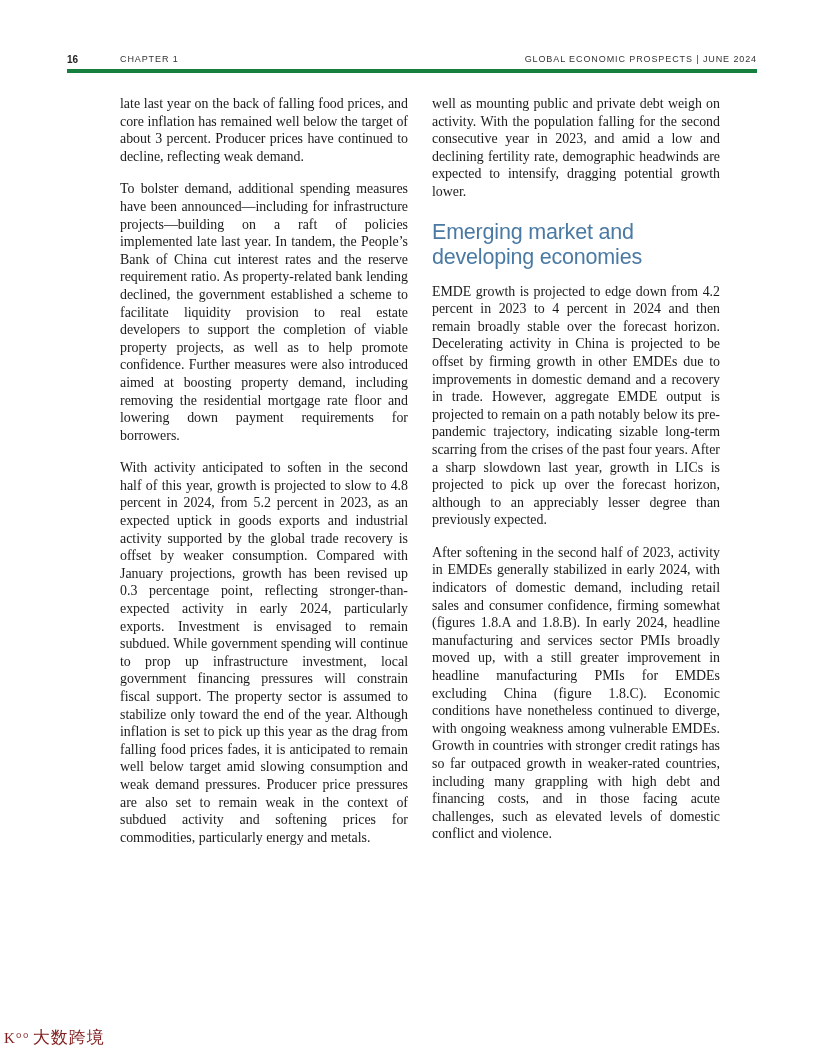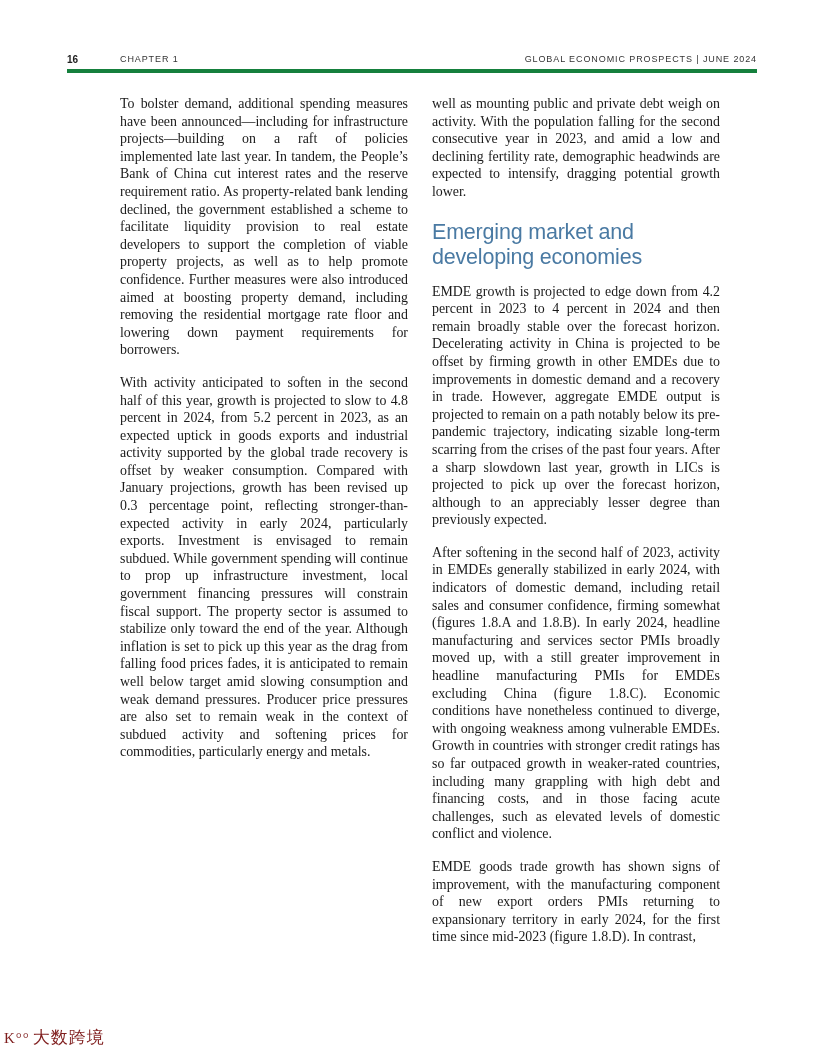--- a/index.html
+++ b/index.html
@@ -36,27 +36,27 @@
 </head>
 <body>
 
 <div class="header">
   <span class="pagenum">16</span>
   <span class="chapter">CHAPTER 1</span>
   <span class="pubtitle">GLOBAL ECONOMIC PROSPECTS | JUNE 2024</span>
 </div>
 
 <div class="col left">
+  <p>late last year on the back of falling food prices, and core inflation has remained well below the target of about 3 percent. Producer prices have continued to decline, reflecting weak demand.</p>
   <p>To bolster demand, additional spending measures have been announced—including for infrastructure projects—building on a raft of policies implemented late last year. In tandem, the People’s Bank of China cut interest rates and the reserve requirement ratio. As property-related bank lending declined, the government established a scheme to facilitate liquidity provision to real estate developers to support the completion of viable property projects, as well as to help promote confidence. Further measures were also introduced aimed at boosting property demand, including removing the residential mortgage rate floor and lowering down payment requirements for borrowers.</p>
   <p>With activity anticipated to soften in the second half of this year, growth is projected to slow to 4.8 percent in 2024, from 5.2 percent in 2023, as an expected uptick in goods exports and industrial activity supported by the global trade recovery is offset by weaker consumption. Compared with January projections, growth has been revised up 0.3 percentage point, reflecting stronger-than-expected activity in early 2024, particularly exports. Investment is envisaged to remain subdued. While government spending will continue to prop up infrastructure investment, local government financing pressures will constrain fiscal support. The property sector is assumed to stabilize only toward the end of the year. Although inflation is set to pick up this year as the drag from falling food prices fades, it is anticipated to remain well below target amid slowing consumption and weak demand pressures. Producer price pressures are also set to remain weak in the context of subdued activity and softening prices for commodities, particularly energy and metals.</p>
 </div>
 
 <div class="col right">
   <p>well as mounting public and private debt weigh on activity. With the population falling for the second consecutive year in 2023, and amid a low and declining fertility rate, demographic headwinds are expected to intensify, dragging potential growth lower.</p>
   <div class="h2">Emerging market and developing economies</div>
   <p>EMDE growth is projected to edge down from 4.2 percent in 2023 to 4 percent in 2024 and then remain broadly stable over the forecast horizon. Decelerating activity in China is projected to be offset by firming growth in other EMDEs due to improvements in domestic demand and a recovery in trade. However, aggregate EMDE output is projected to remain on a path notably below its pre-pandemic trajectory, indicating sizable long-term scarring from the crises of the past four years. After a sharp slowdown last year, growth in LICs is projected to pick up over the forecast horizon, although to an appreciably lesser degree than previously expected.</p>
   <p>After softening in the second half of 2023, activity in EMDEs generally stabilized in early 2024, with indicators of domestic demand, including retail sales and consumer confidence, firming somewhat (figures 1.8.A and 1.8.B). In early 2024, headline manufacturing and services sector PMIs broadly moved up, with a still greater improvement in headline manufacturing PMIs for EMDEs excluding China (figure 1.8.C). Economic conditions have nonetheless continued to diverge, with ongoing weakness among vulnerable EMDEs. Growth in countries with stronger credit ratings has so far outpaced growth in weaker-rated countries, including many grappling with high debt and financing costs, and in those facing acute challenges, such as elevated levels of domestic conflict and violence.</p>
-  <p>EMDE goods trade growth has shown signs of improvement, with the manufacturing component of new export orders PMIs returning to expansionary territory in early 2024, for the first time since mid-2023 (figure 1.8.D). In contrast,</p>
 </div>
 
 <div class="watermark">
   <span class="logo">K°°</span><span>大数跨境</span>
 </div>
 
 </body></html>

